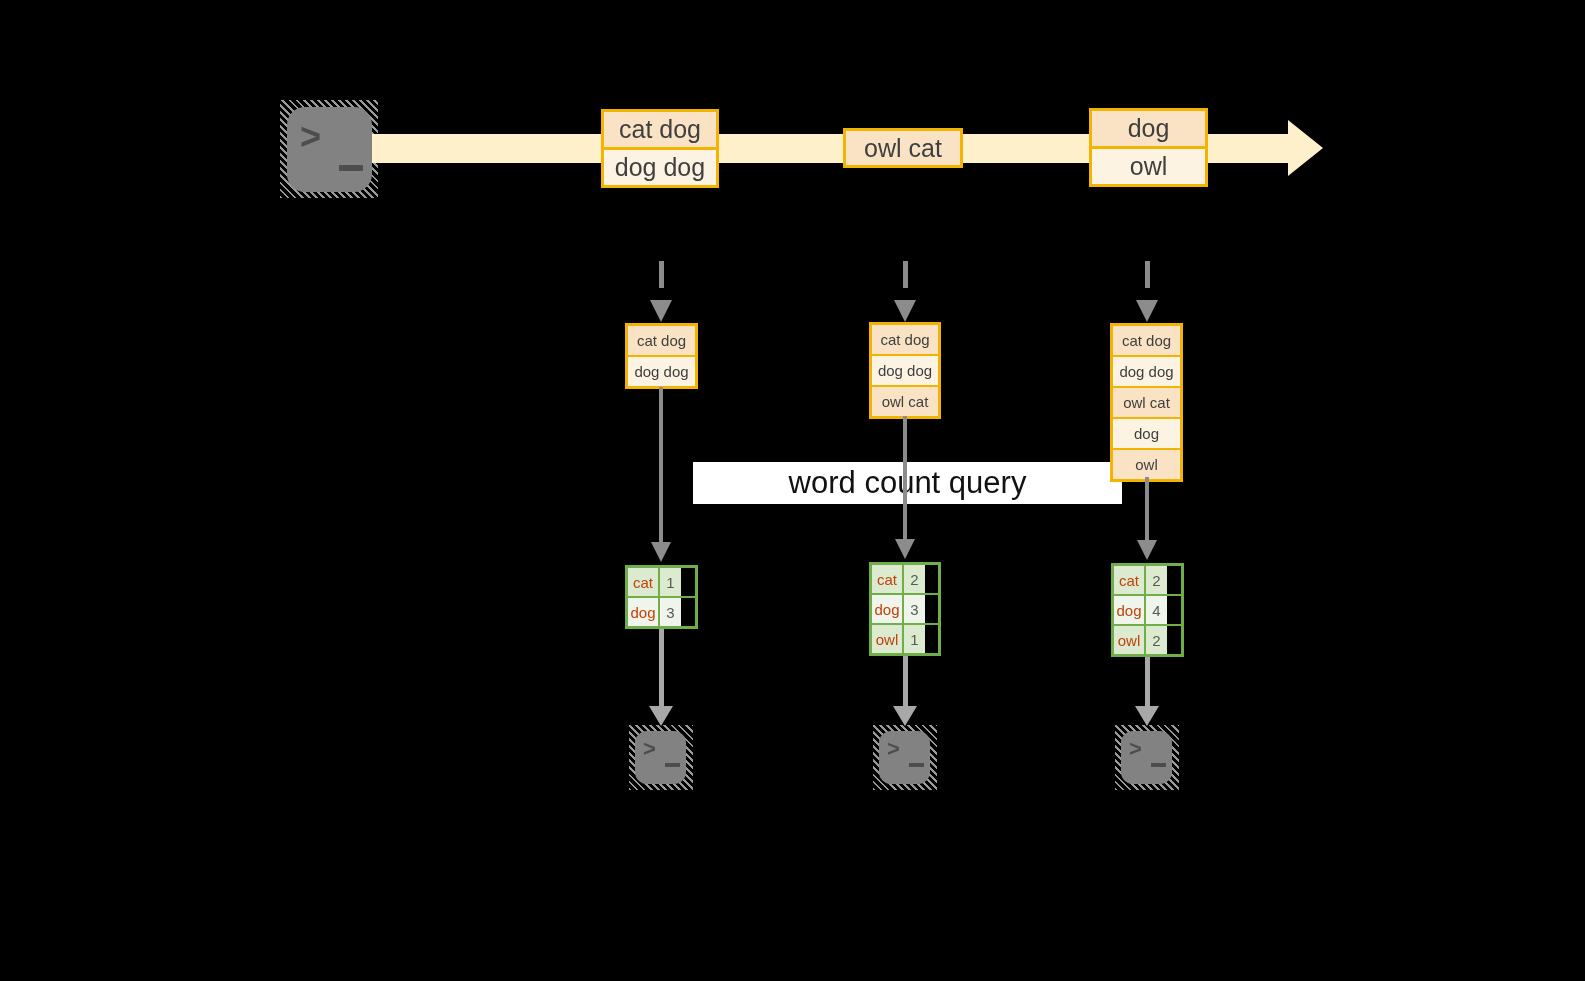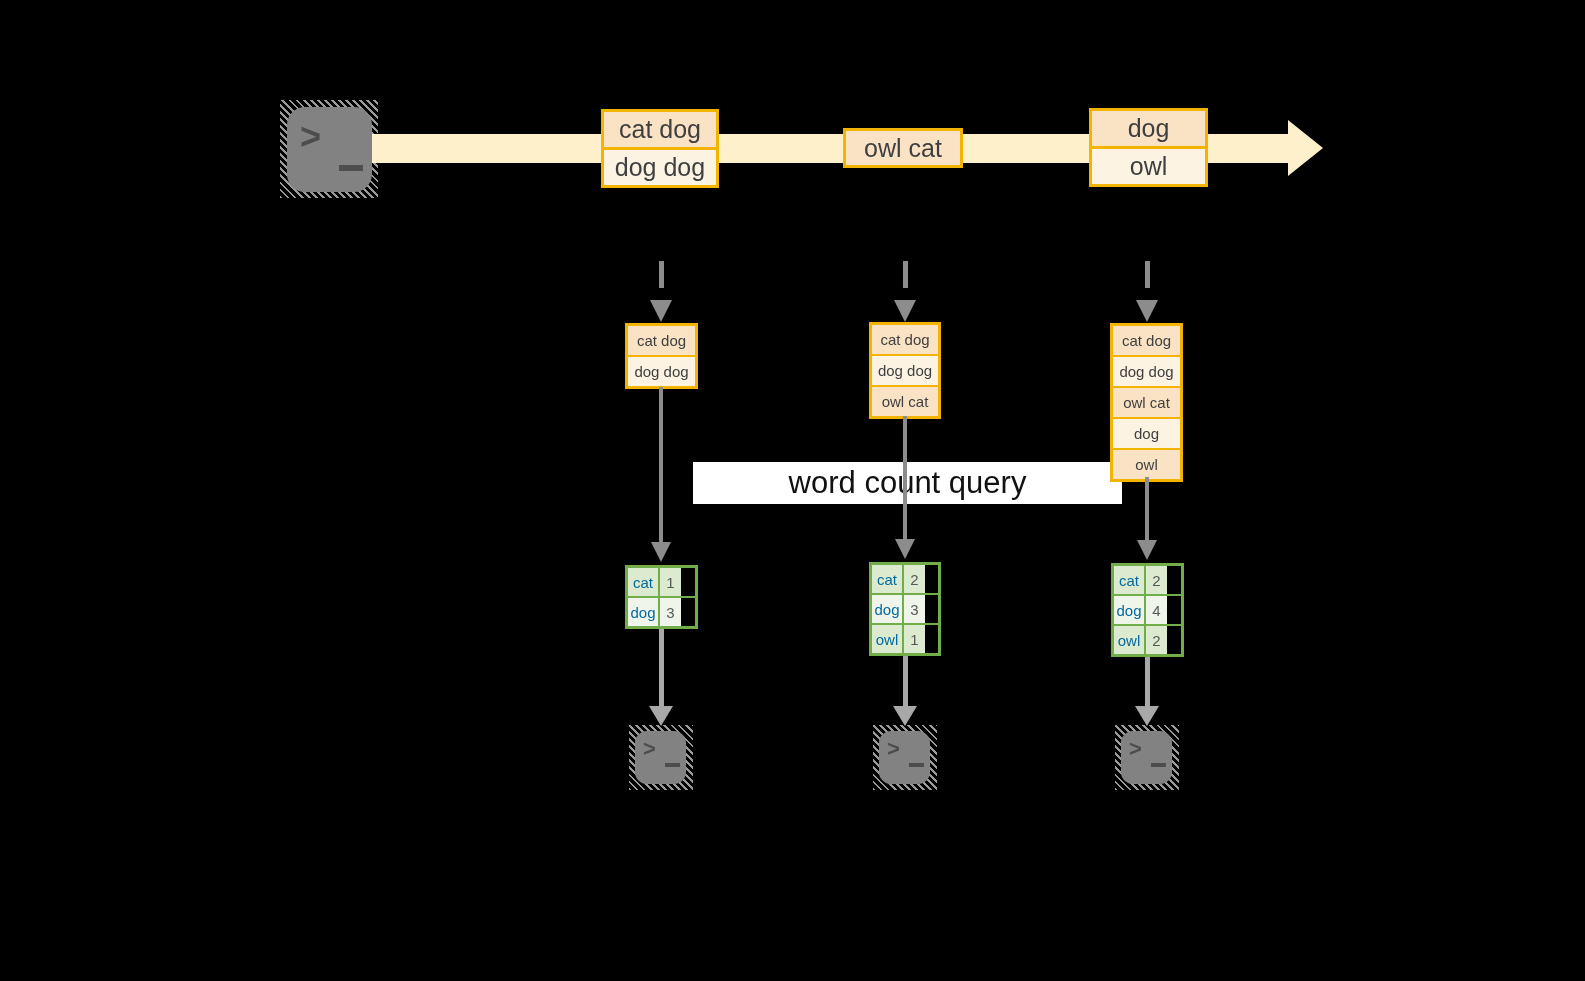--- a/index.html
+++ b/index.html
@@ -32,21 +32,21 @@
   .head-gray2{width:0;height:0;border-left:10px solid transparent;border-right:10px solid transparent;border-top:20px solid #8c8c8c;}
   .line-lt{width:5px;background:#a8a8a8;}
   .head-lt{width:0;height:0;border-left:12px solid transparent;border-right:12px solid transparent;border-top:20px solid #a8a8a8;}
   
   .query{background:#ffffff;color:#111;display:flex;align-items:center;justify-content:center;
          font-size:31px;}
   
   .gtable{border:3px solid #71ad49;display:flex;flex-direction:column;box-sizing:border-box;}
   .grow{display:flex;height:28px;}
   .grow + .grow{border-top:2px solid #71ad49;}
-  .gword{width:30px;display:flex;align-items:center;justify-content:center;color:#0369a1;font-size:15px;}
+  .gword{width:30px;display:flex;align-items:center;justify-content:center;color:#c2410c;font-size:15px;}
   .gnum{width:21px;border-left:2px solid #71ad49;display:flex;align-items:center;justify-content:center;color:#595959;font-size:15px;}
   .grow-dark .gword,.grow-dark .gnum{background:#dcead0;}
   .grow-light .gword,.grow-light .gnum{background:#eff5ea;}
 </style>
 </head>
 <body>
 
 <div id="canvas">
 
   <div class="abs hatch" style="left:280px;top:100px;width:98px;height:98px;">

